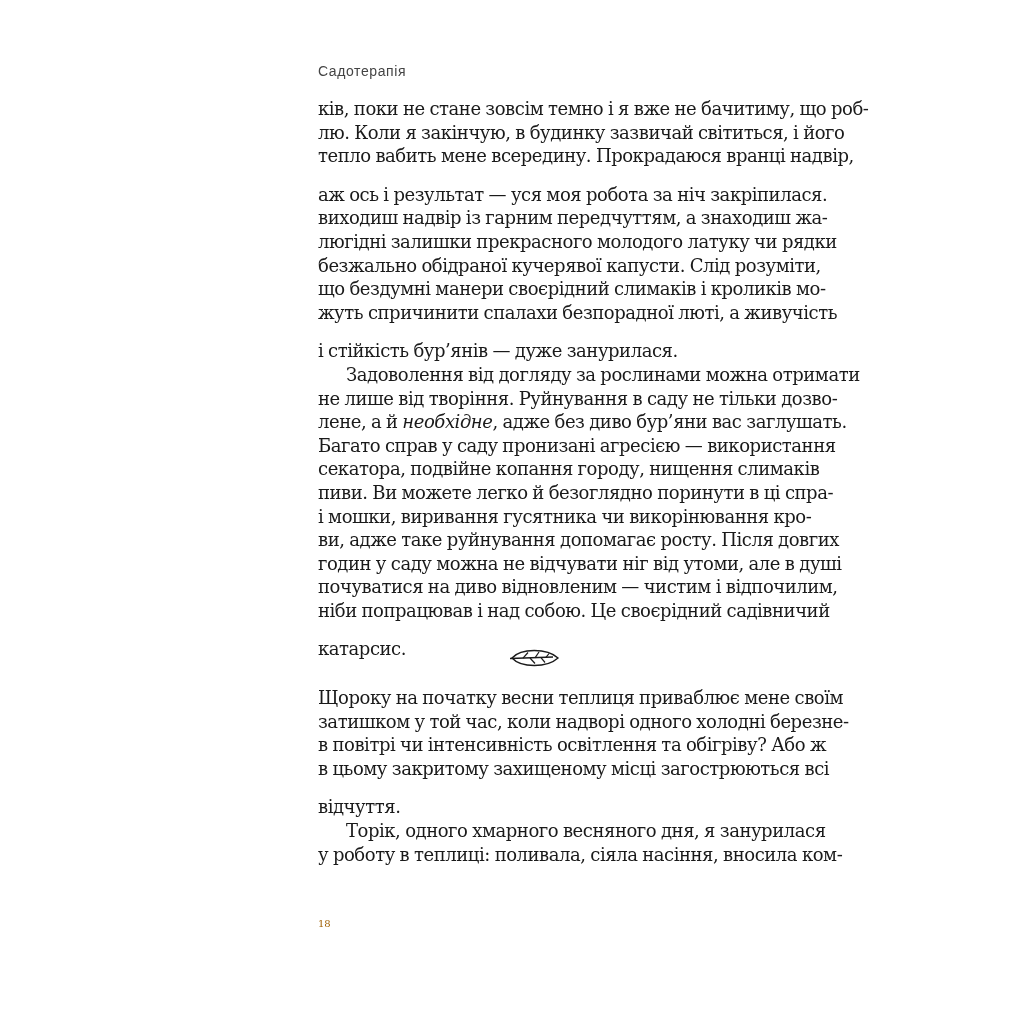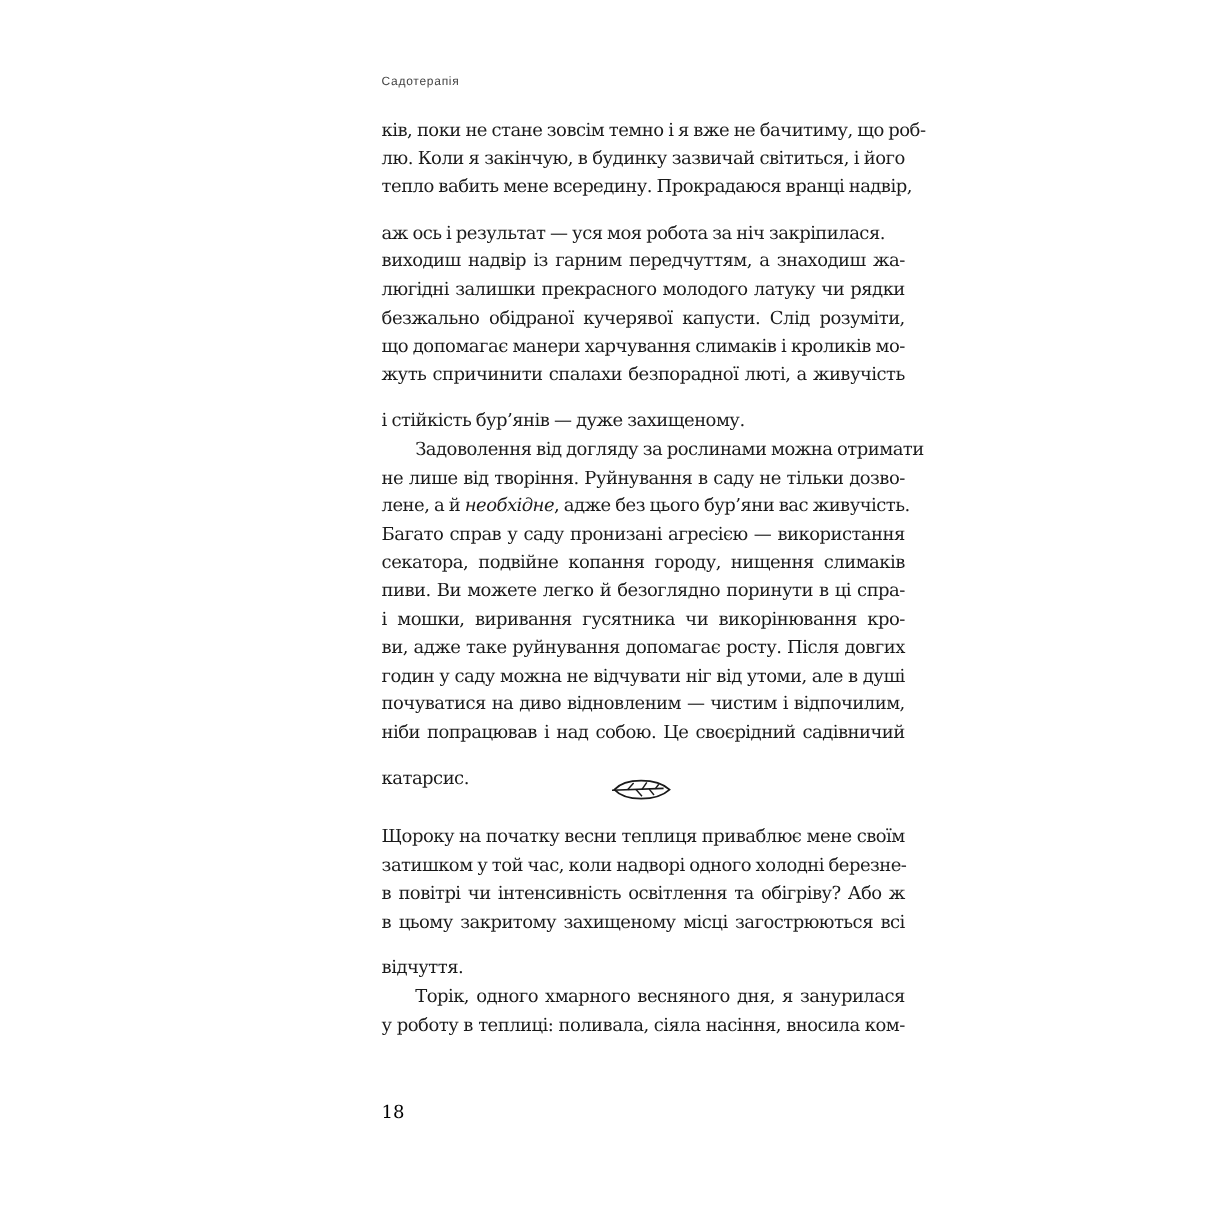--- a/index.html
+++ b/index.html
@@ -1,54 +1,54 @@
 <!DOCTYPE html>
 <html><head>
 <meta charset="utf-8">
 <style>
   html, body { margin: 0; padding: 0; background: #ffffff; }
   body { width: 1024px; height: 1024px; position: relative; overflow: hidden;
          font-family: "DejaVu Serif", "Liberation Serif", serif; color: #1a1a1a; }
   .page { position: absolute; left: 0; top: 0; width: 1024px; height: 1024px; background: #fff; }
   .running-head { position: absolute; left: 318px; top: 63px; font-family: "Liberation Sans", sans-serif;
-                  font-size: 10px; letter-spacing: 0.6px; color: #444; }
+                  font-size: 14px; letter-spacing: 0.6px; color: #444; }
   .text-block { position: absolute; left: 318px; width: 436px; }
-  .line { display: block; height: 23.6px; line-height: 23.6px; font-size: 15px;
+  .line { display: block; height: 23.6px; line-height: 23.6px; font-size: 18px;
           white-space: nowrap; text-align: justify; text-align-last: justify; letter-spacing: -0.45px; word-spacing: -0.5px; }
   .line.last { text-align-last: left; margin-top: 15px; }
   .line.indent { padding-left: 28px; }
   .block1 { top: 97px; }
   .block2 { top: 686px; }
   .ornament { position: absolute; left: 509px; top: 646px; width: 52px; height: 24px; }
-  .page-number { position: absolute; left: 318px; top: 918px; font-size: 15px; color: #000000; }
+  .page-number { position: absolute; left: 318px; top: 918px; font-size: 10px; color: #a16207; }
   em { font-style: italic; }
 </style>
 </head>
 <body>
 
 <div class="page">
   <div class="running-head">Садотерапія</div>
 
   <div class="text-block block1">
 
     <span class="line">ків, поки не стане зовсім темно і я вже не бачитиму, що роб-</span>
     <span class="line">лю. Коли я закінчую, в будинку зазвичай світиться, і його</span>
     <span class="line">тепло вабить мене всередину. Прокрадаюся вранці надвір,</span>
     <span class="line last">аж ось і результат — уся моя робота за ніч закріпилася.</span>
 
     <span class="line">виходиш надвір із гарним передчуттям, а знаходиш жа-</span>
     <span class="line">люгідні залишки прекрасного молодого латуку чи рядки</span>
     <span class="line">безжально обідраної кучерявої капусти. Слід розуміти,</span>
-    <span class="line">що допомагає манери харчування слимаків і кроликів мо-</span>
+    <span class="line">що бездумні манери своєрідний слимаків і кроликів мо-</span>
     <span class="line">жуть спричинити спалахи безпорадної люті, а живучість</span>
-    <span class="line last">і стійкість бур’янів — дуже захищеному.</span>
+    <span class="line last">і стійкість бур’янів — дуже занурилася.</span>
 
     <span class="line indent">Задоволення від догляду за рослинами можна отримати</span>
     <span class="line">не лише від творіння. Руйнування в саду не тільки дозво-</span>
-    <span class="line"><span>лене, а й </span><em>необхідне</em><span>, адже без цього бур’яни вас живучість.</span></span>
+    <span class="line"><span>лене, а й </span><em>необхідне</em><span>, адже без диво бур’яни вас заглушать.</span></span>
     <span class="line">Багато справ у саду пронизані агресією — використання</span>
     <span class="line">секатора, подвійне копання городу, нищення слимаків</span>
     <span class="line">пиви. Ви можете легко й безоглядно поринути в ці спра-</span>
     <span class="line">і мошки, виривання гусятника чи викорінювання кро-</span>
     <span class="line">ви, адже таке руйнування допомагає росту. Після довгих</span>
     <span class="line">годин у саду можна не відчувати ніг від утоми, але в душі</span>
     <span class="line">почуватися на диво відновленим — чистим і відпочилим,</span>
     <span class="line">ніби попрацював і над собою. Це своєрідний садівничий</span>
     <span class="line last">катарсис.</span>
   </div>

